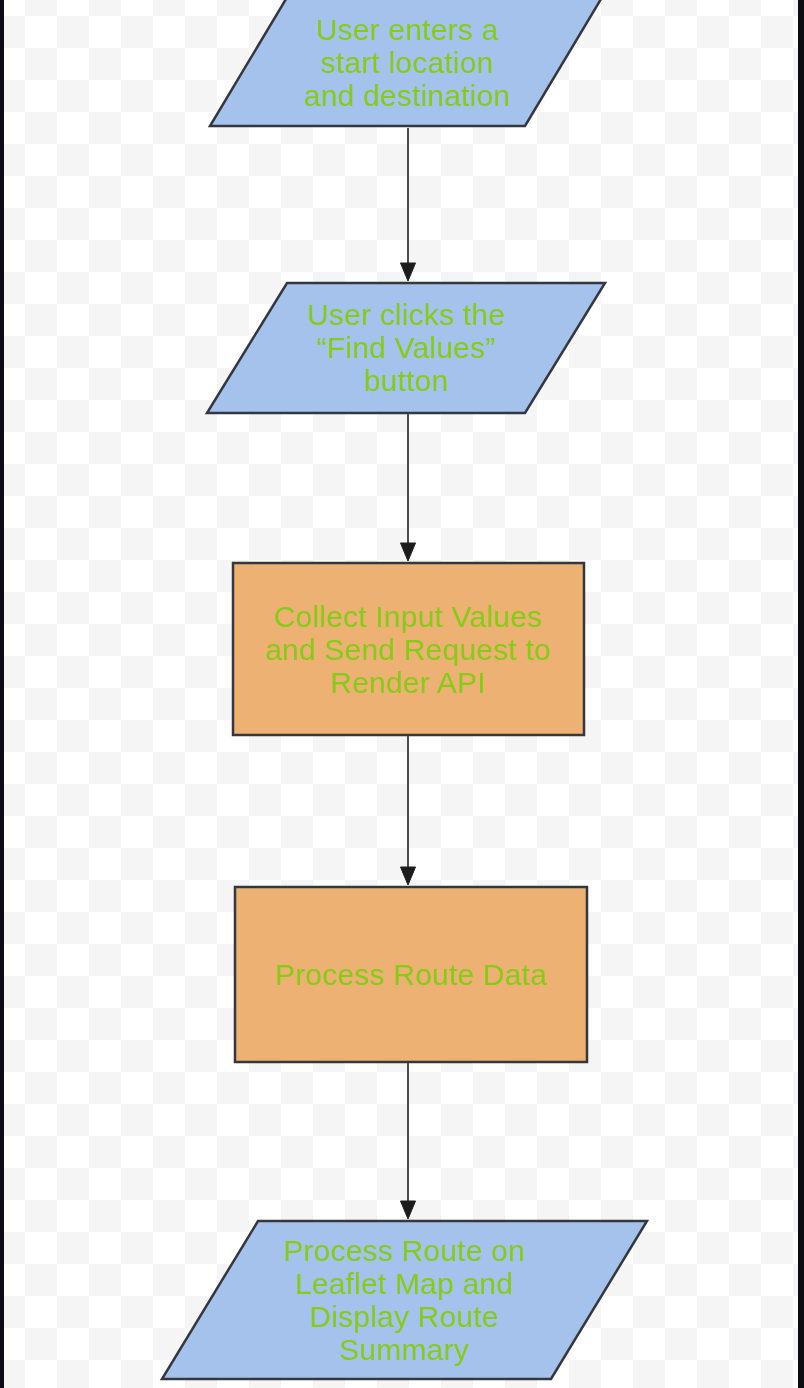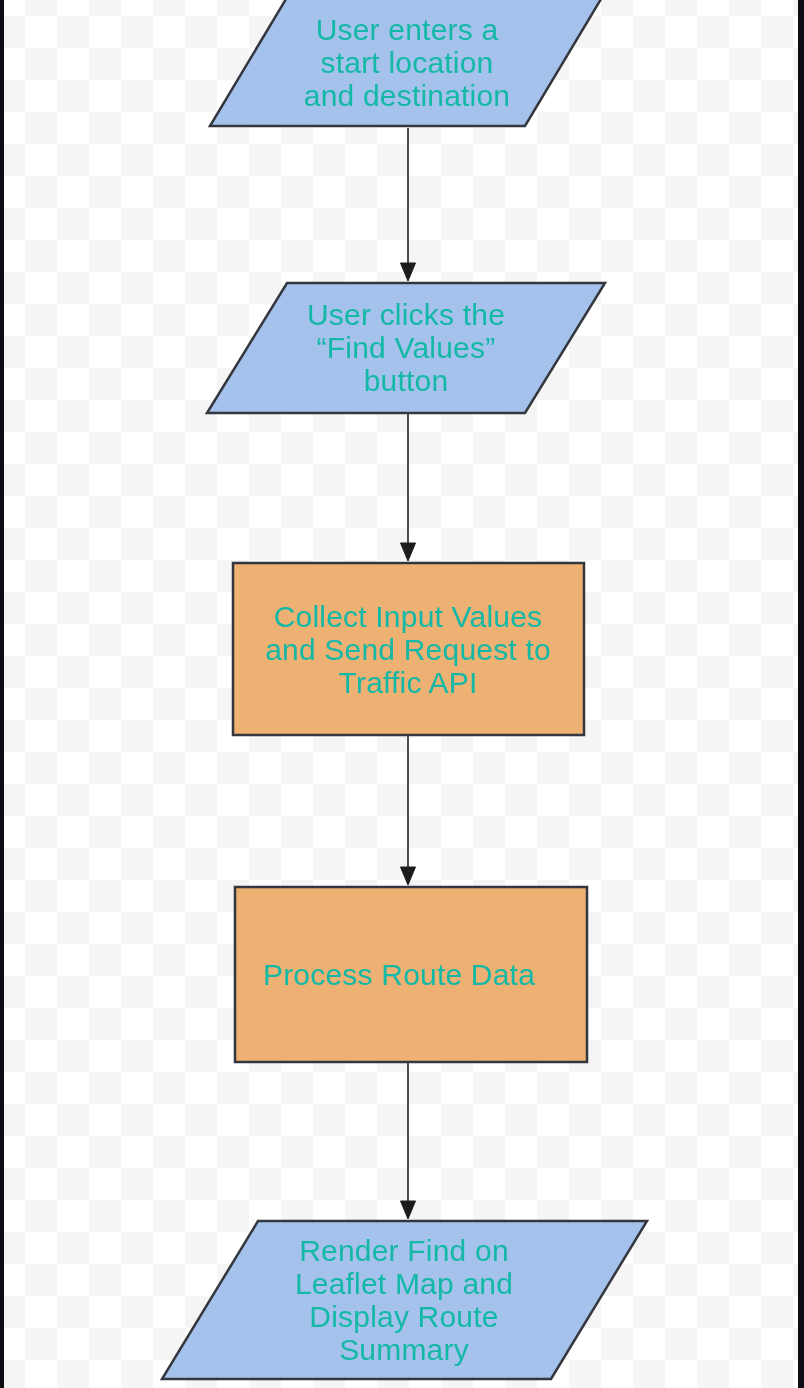--- a/index.html
+++ b/index.html
@@ -48,21 +48,21 @@
   }
   .label {
     position: absolute;
     display: flex;
     align-items: center;
     justify-content: center;
     text-align: center;
     white-space: pre-line;
     font-size: 30px;
     line-height: 33px;
-    color: #14b8a6;
+    color: #84cc16;
     letter-spacing: 0.2px;
     pointer-events: none;
   }
 </style>
 </head>
 <body>
 
 <div class="canvas"></div>
 
 <svg class="diagram" viewBox="0 0 804 1388" xmlns="http://www.w3.org/2000/svg">
@@ -93,20 +93,20 @@
 <div class="label" style="left:252px; top:13px; width:310px; height:99px;">User enters a
 start location
 and destination</div>
 
 <div class="label" style="left:251px; top:298px; width:310px; height:99px;">User clicks the
 “Find Values”
 button</div>
 
 <div class="label" style="left:253px; top:600px; width:310px; height:99px;">Collect Input Values
 and Send Request to
-Traffic API</div>
+Render API</div>
 
-<div class="label" style="left:244px; top:958px; width:310px; height:33px;">Process Route Data</div>
+<div class="label" style="left:256px; top:958px; width:310px; height:33px;">Process Route Data</div>
 
-<div class="label" style="left:249px; top:1234px; width:310px; height:132px;">Render Find on
+<div class="label" style="left:249px; top:1234px; width:310px; height:132px;">Process Route on
 Leaflet Map and
 Display Route
 Summary</div>
 
 </body></html>

